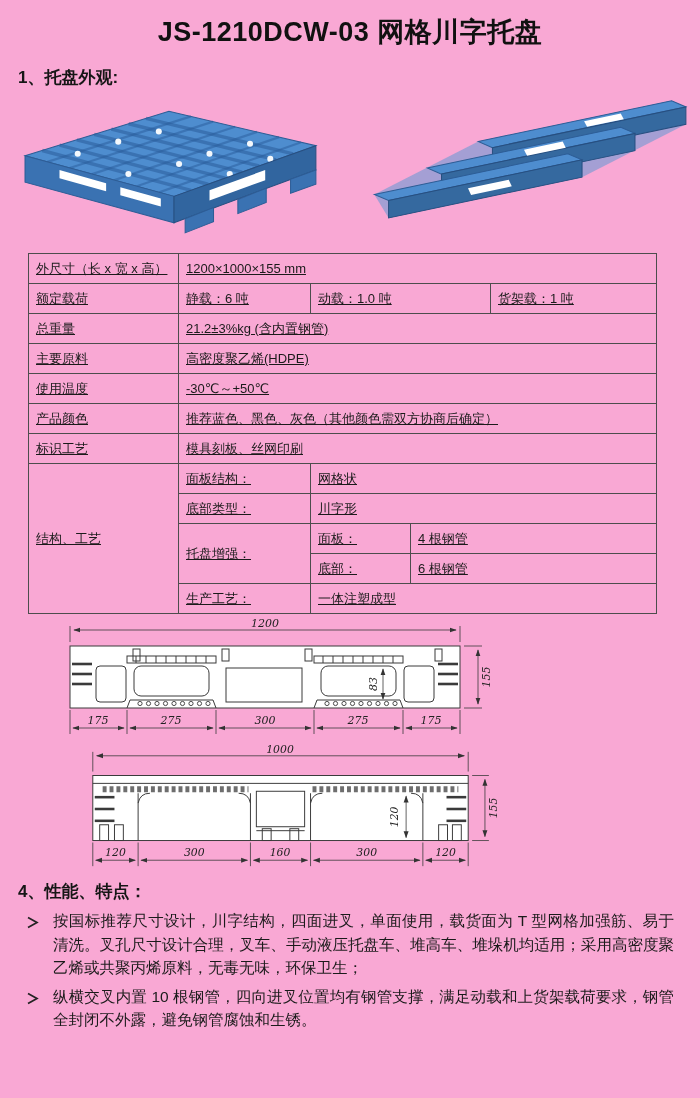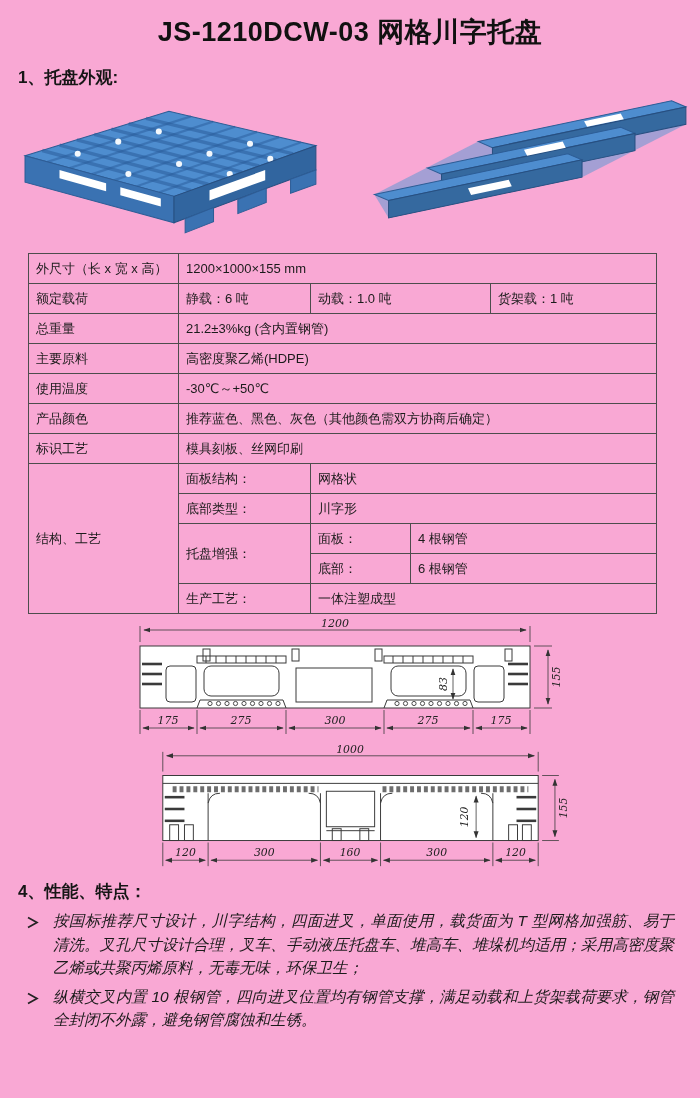--- a/index.html
+++ b/index.html
@@ -4,30 +4,30 @@
 <style>
   html,body{margin:0;padding:0;background:#ffffff;}
   .page{
     position:relative;width:700px;height:1098px;background:#f9a8d4;
     font-family:"Liberation Sans","DejaVu Sans",sans-serif;color:#1b1b1b;overflow:hidden;
   }
   .title{margin:0;padding-top:14px;text-align:center;font-size:27px;font-weight:700;letter-spacing:.5px;color:#111;}
   .sec-heading{font-size:17px;font-weight:700;margin:16px 0 0 18px;color:#161616;}
   .figures{display:flex;align-items:flex-start;justify-content:space-between;margin:4px 8px 0 6px;height:150px;}
   table.params{border-collapse:collapse;table-layout:fixed;width:628px;margin:10px 0 0 28px;font-size:13px;}
-  table.params td{border:1px solid #4d4d4d;padding:2px 7px;height:25px;vertical-align:middle;white-space:nowrap;overflow:hidden;}
-  .drawing{display:flex;justify-content:center;margin-top:2px;}
+  table.params td{border:1px solid #4d4d4d;padding:2px 7px;height:25px;vertical-align:middle;white-space:nowrap;overflow:hidden;text-decoration:underline;}
+  .drawing{display:flex;justify-content:flex-start;margin-top:2px;}
   .tl{stroke:#3a3a3a;stroke-width:1;fill:none;}
   .tlf{stroke:#3a3a3a;stroke-width:1;fill:#ffffff;}
   .thk{stroke:#3a3a3a;stroke-width:2.6;fill:none;}
   .dl{stroke:#3a3a3a;stroke-width:.8;fill:none;}
   .hatch{stroke:#555;stroke-width:6;stroke-dasharray:4 3;opacity:.85;fill:none;}
   text.dim{font:italic 11px "DejaVu Serif","Liberation Serif",serif;fill:#222;}
   .features{margin:6px 26px 0 26px;}
-  .feature{display:flex;gap:11px;font-size:15.5px;line-height:1.52;margin-top:5px;text-align:justify;font-style:italic;}
+  .feature{display:flex;gap:11px;font-size:15.5px;line-height:1.52;margin-top:5px;text-align:justify;}
   .feature .marker{flex:0 0 16px;padding-top:4px;}
 </style>
 </head>
 <body>
 
 <div class="page">
 
   <h1 class="title">JS-1210DCW-03 网格川字托盘</h1>
 
   <div class="sec-heading">1、托盘外观:</div>

